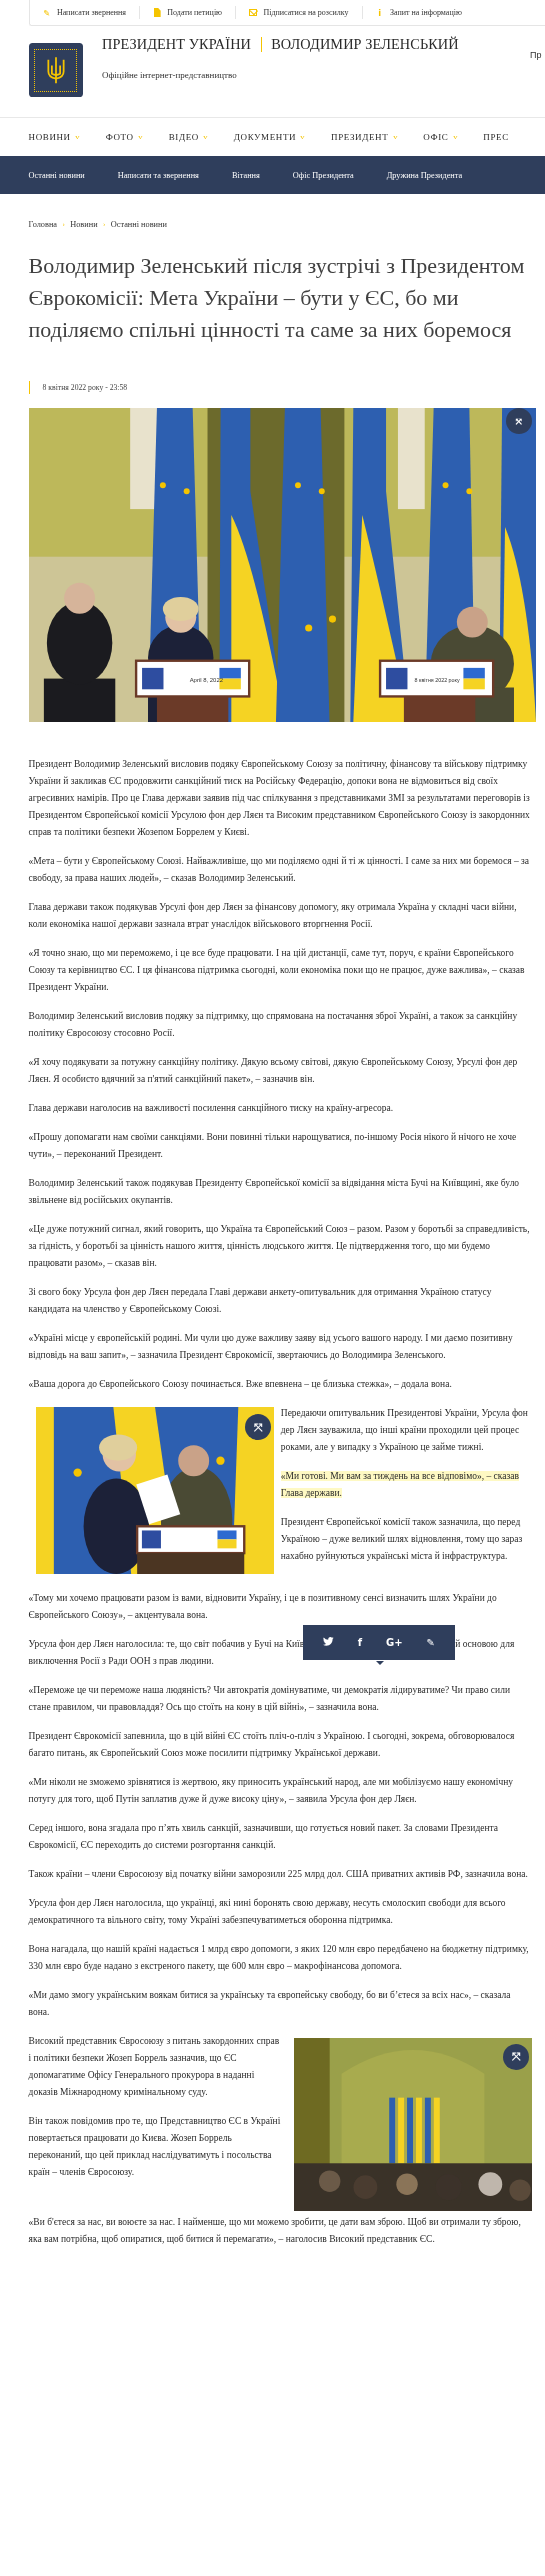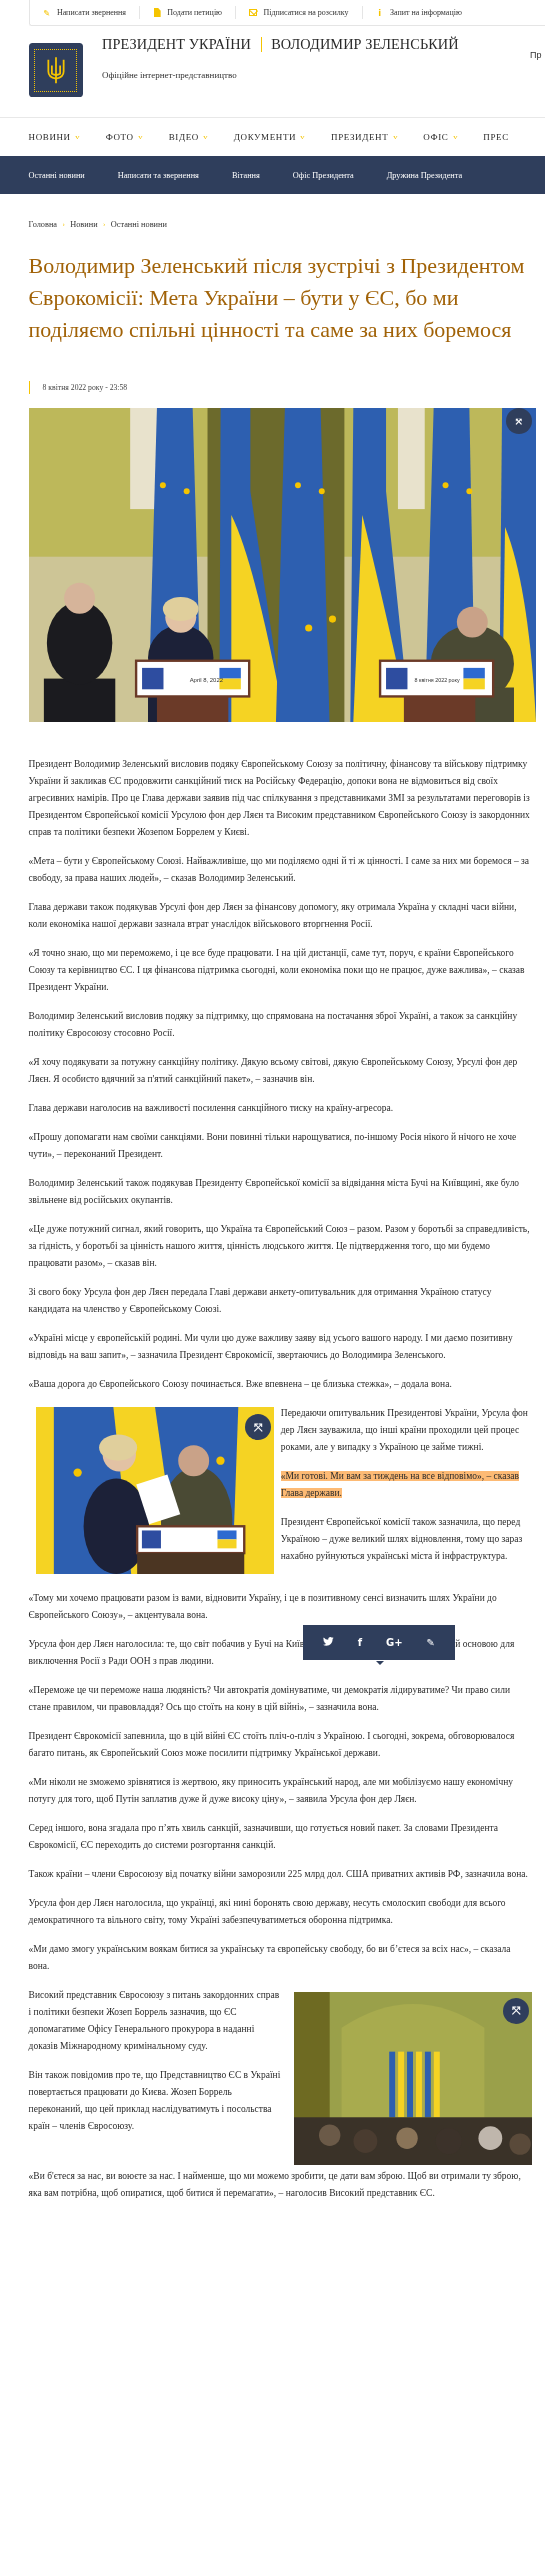--- a/index.html
+++ b/index.html
@@ -27,33 +27,33 @@
   
   .mainnav { position: absolute; left: 0; top: 117px; width: 545px; height: 39px; border-top: 0.6px solid #e8e8e8; display: flex; align-items: center; padding-left: 28.6px; }
   .mainnav-item { font-size: 9px; letter-spacing: 0.6px; color: #2a2a2a; margin-right: 26px; display: flex; align-items: center; white-space: nowrap; font-family: "Liberation Serif", serif; }
   .chev { color: #f5c400; font-size: 6px; margin-left: 5.4px; transform: scaleX(1.4); display:inline-block; }
   .subnav { position: absolute; left: 0; top: 156px; width: 545px; height: 38px; background: #2f3e5c; display: flex; align-items: center; padding-left: 28.6px; }
   .subnav-item { color: #fff; font-size: 8.3px; margin-right: 33px; white-space: nowrap; font-family: "Liberation Serif", serif; }
 
   
   .crumbs { position: absolute; left: 28.6px; top: 220px; font-size: 8.3px; color: #333; display: flex; align-items: flex-start; font-family: "Liberation Serif", serif; }
   .crumbs .arr { color: #f5c400; margin: 0 5.4px; font-size: 7.1px; }
-  .title { position: absolute; left: 28.6px; top: 250px; width: 500px; font-size: 22px; line-height: 32px; font-weight: normal; color: #a16207; font-family: "Liberation Serif", serif; }
+  .title { position: absolute; left: 28.6px; top: 250px; width: 500px; font-size: 22px; line-height: 32px; font-weight: normal; color: #404040; font-family: "Liberation Serif", serif; }
   .date { position: absolute; left: 28.6px; top: 381px; border-left: 1.2px solid #f5c400; padding-left: 13px; height: 13px; line-height: 13px; font-size: 7.7px; color: #444; font-family: "Liberation Serif", serif; text-align: right; }
 
   
   .photo { position: absolute; overflow: hidden; }
   .expand-btn { position: absolute; width: 26px; height: 26px; border-radius: 50%; background: #2f3e5c; color: #fff; display: flex; align-items: center; justify-content: center; font-size: 10.7px; font-weight: bold; }
 
   
   .article { position: absolute; left: 28.6px; top: 756px; width: 503px; font-size: 9.5px; line-height: 17px; color: #2a2a2a; font-family: "Liberation Serif", serif; }
   .article p { margin-bottom: 12px; }
   .float-left { float: left; width: 238px; height: 179px; margin: 2.4px 7.1px 3.6px 7.1px; position: relative; }
   .float-right { float: right; width: 238px; height: 179px; margin: 4.8px 0 3.6px 13px; position: relative; }
-  .hl { background: #fdba74; }
+  .hl { background: #fef9c3; }
   .share-pop { position: absolute; left: 303px; top: 1625px; width: 152px; height: 35px; background: #2f3e5c; display: flex; align-items: center; justify-content: space-around; padding: 0 8.3px; }
   .share-pop:after { content: ""; position: absolute; left: 73px; bottom: -4.8px; border-left: 4.8px solid transparent; border-right: 4.8px solid transparent; border-top: 4.8px solid #2f3e5c; }
   .share-ic { color: #fff; font-size: 10px; font-weight: bold; font-family: "DejaVu Sans", sans-serif; }
 </style>
 </head>
 <body>
 
 <div class="wrap" style="height:2576px;">
 
   <div class="util">
@@ -248,20 +248,21 @@
     <p>Президент Європейської комісії також зазначила, що перед Україною – дуже великий шлях відновлення, тому що зараз нахабно руйнуються українські міста й інфраструктура.</p>
 
     <p style="clear:both;">«Тому ми хочемо працювати разом із вами, відновити Україну, і це в позитивному сенсі визначить шлях України до Європейського Союзу», – акцентувала вона.</p>
     <p>Урсула фон дер Ляєн наголосила: те, що світ побачив у Бучі на Київщині, стало викликом для людяності й основою для виключення Росії з Ради ООН з прав людини.</p>
     <p>«Переможе це чи переможе наша людяність? Чи автократія домінуватиме, чи демократія лідируватиме? Чи право сили стане правилом, чи правовладдя? Ось що стоїть на кону в цій війні», – зазначила вона.</p>
     <p>Президент Єврокомісії запевнила, що в цій війні ЄС стоїть пліч-о-пліч з Україною. І сьогодні, зокрема, обговорювалося багато питань, як Європейський Союз може посилити підтримку Української держави.</p>
     <p>«Ми ніколи не зможемо зрівнятися із жертвою, яку приносить український народ, але ми мобілізуємо нашу економічну потугу для того, щоб Путін заплатив дуже й дуже високу ціну», – заявила Урсула фон дер Ляєн.</p>
     <p>Серед іншого, вона згадала про п’ять хвиль санкцій, зазначивши, що готується новий пакет. За словами Президента Єврокомісії, ЄС переходить до системи розгортання санкцій.</p>
     <p>Також країни – члени Євросоюзу від початку війни заморозили 225 млрд дол. США приватних активів РФ, зазначила вона.</p>
     <p>Урсула фон дер Ляєн наголосила, що  українці, які нині боронять свою державу, несуть смолоскип свободи для всього демократичного та вільного світу, тому Україні забезпечуватиметься оборонна підтримка.</p>
+    <p>Вона нагадала, що нашій країні надається 1 млрд євро допомоги, з яких 120 млн євро передбачено на бюджетну підтримку, 330 млн євро буде надано з екстреного пакету, ще 600 млн євро – макрофінансова допомога.</p>
     <p>«Ми дамо змогу українським воякам битися за українську та європейську свободу, бо ви б’єтеся за всіх нас», – сказала вона.</p>
 
     <div class="float-right photo" style="position:relative; height:173px;">
       <svg width="238" height="173" viewBox="0 0 400 290" preserveAspectRatio="none">
         <rect width="400" height="290" fill="#9aa04a"></rect>
         <rect x="0" y="0" width="60" height="290" fill="#6e6a22"></rect>
         <path d="M80 60 Q200 -20 320 60 L320 290 L80 290 Z" fill="#a8ab4e"></path>
         <rect x="160" y="100" width="10" height="110" fill="#2d5fb0"></rect>
         <rect x="175" y="100" width="10" height="110" fill="#f5d323"></rect>
         <rect x="190" y="100" width="10" height="110" fill="#2d5fb0"></rect>

